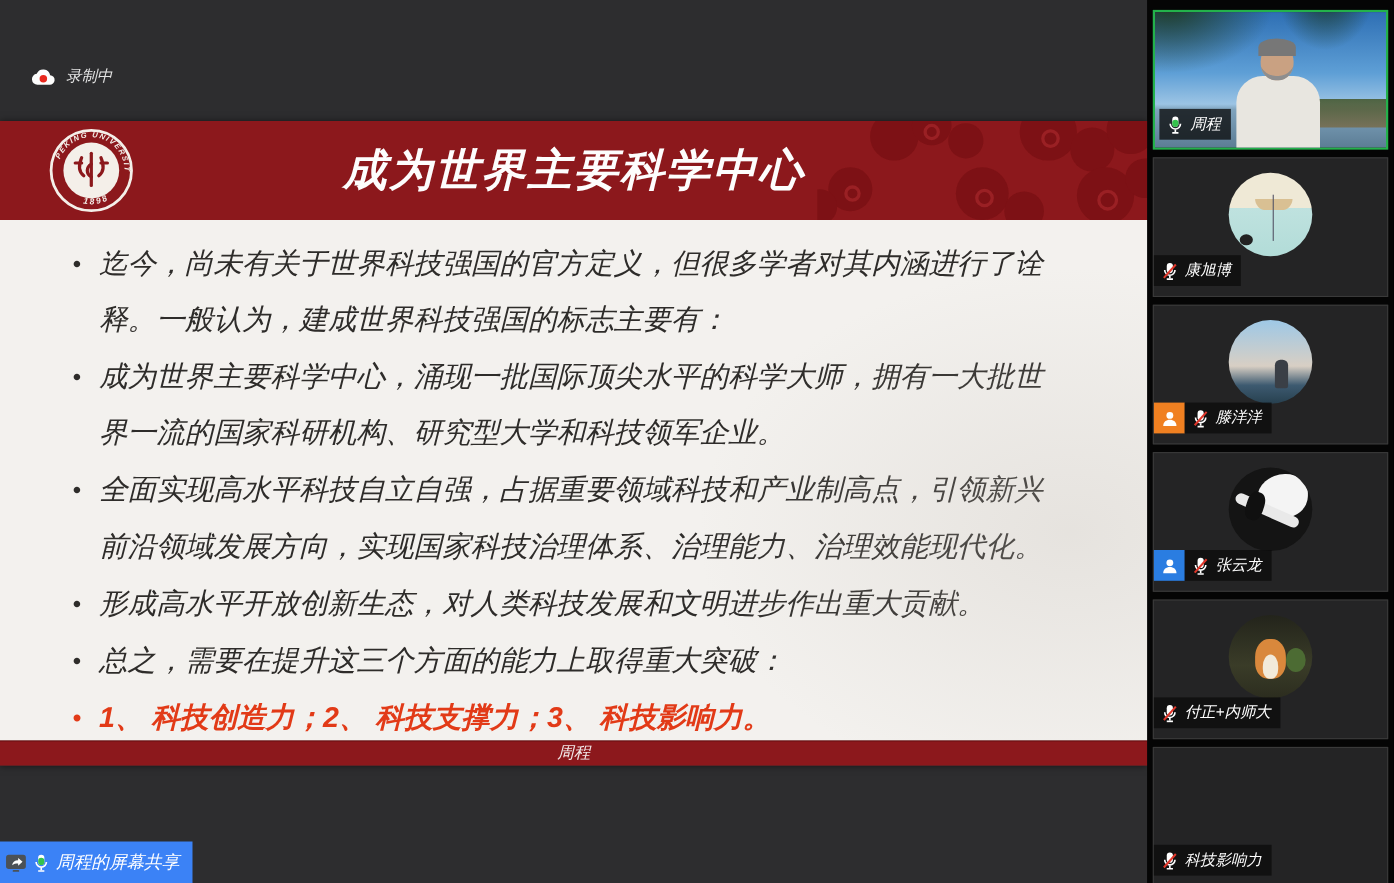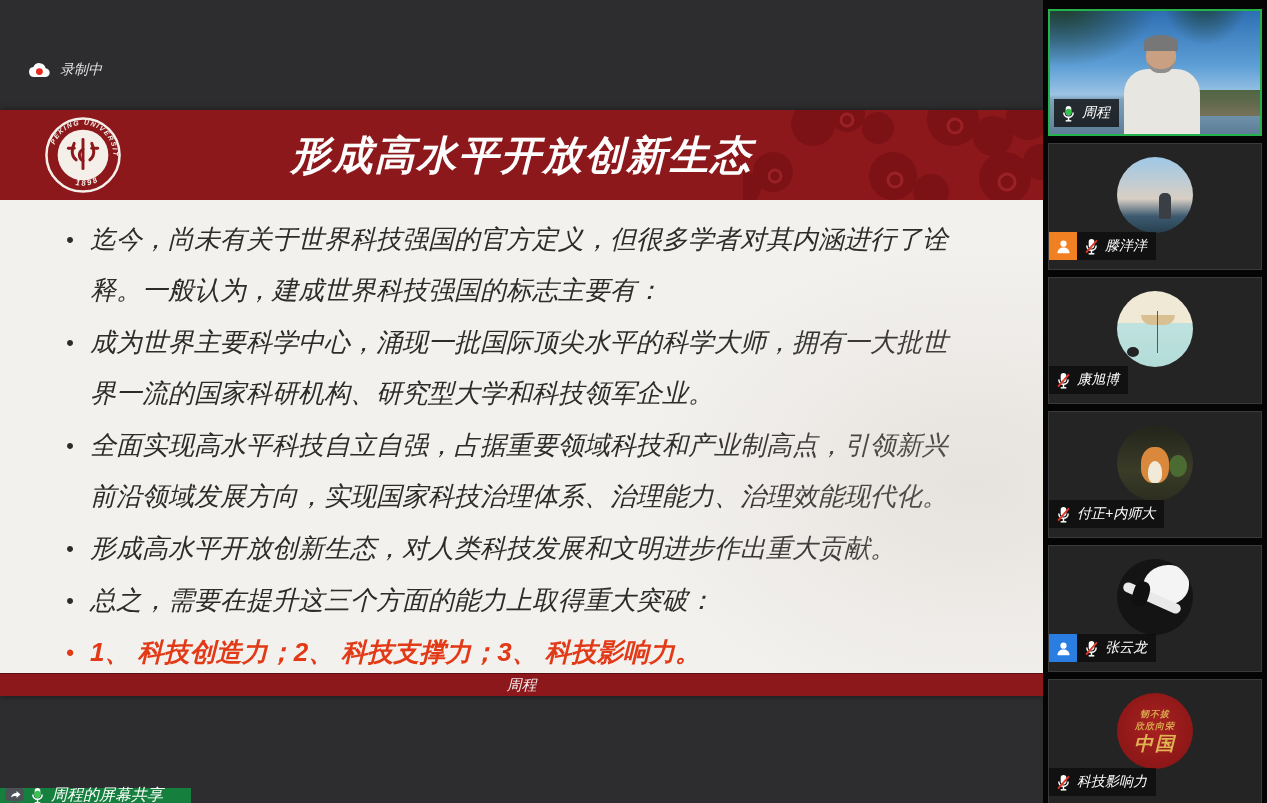--- a/index.html
+++ b/index.html
@@ -27,22 +27,22 @@
                        background:radial-gradient(ellipse at 85% 60%, rgba(196,190,182,.28), rgba(196,190,182,0) 60%); }
   .bullets { list-style:none; padding:14px 84px 0 64px; }
   .bullets li { position:relative; padding-left:26px; font-size:26px; line-height:51px; color:#2e2c2a;
                 font-weight:500; margin-bottom:1px; }
   .bullets li .dot { position:absolute; left:2px; top:0; font-size:22px; }
   .bullets li.emphasis { color:#e23a17; font-weight:700; }
 
   .slide-footer { height:23px; background:#8c181c; border-top:1px solid #5f0e11; color:#f2e9e9;
                   font-size:15px; line-height:22px; text-align:center; }
 
-  .share-pill { position:absolute; left:0; bottom:0; height:15px; background:#15803d; display:flex; align-items:center;
-                gap:6px; padding:0 28px 0 5px; color:#fff; font-size:16px; cursor:default; }
+  .share-pill { position:absolute; left:0; bottom:0; height:38px; background:#3b82f6; display:flex; align-items:center;
+                gap:6px; padding:0 12px 0 5px; color:#fff; font-size:16px; cursor:default; }
   .share-pill svg { flex:0 0 auto; }
 
   
   .sidebar { position:absolute; left:1043px; top:0; width:224px; height:803px; background:#050505;
              padding-top:9px; display:flex; flex-direction:column; gap:7px; align-items:center; overflow:hidden; }
   .tile { position:relative; width:214px; height:127px; background:#242425; border:1px solid #3a3a3a;
           flex:0 0 auto; cursor:pointer; }
   .tile.active { border:2px solid #23b24b; }
 
   .avatar { position:absolute; left:50%; top:13px; transform:translateX(-50%); width:76px; height:76px;
@@ -152,21 +152,21 @@
           <g stroke="#8c181c" stroke-width="3" fill="none" stroke-linecap="round">
             <path d="M31,28 c-3,7 -3,13 2,17"></path>
             <path d="M31,33 h-6"></path>
             <path d="M40,24 v30"></path>
             <path d="M40,34 c-5,3 -5,9 0,12"></path>
             <path d="M49,28 c3,7 3,13 -2,17"></path>
             <path d="M49,33 h6"></path>
           </g>
         </svg>
 
-        <div class="slide-title">形成高水平开放创新生态</div>
+        <div class="slide-title">成为世界主要科学中心</div>
       </div>
 
       <div class="slide-body">
         <ul class="bullets">
           <li><span class="dot">•</span><span>迄今，尚未有关于世界科技强国的官方定义，但很多学者对其内涵进行了诠释。一般认为，建成世界科技强国的标志主要有：</span></li>
           <li><span class="dot">•</span><span>成为世界主要科学中心，涌现一批国际顶尖水平的科学大师，拥有一大批世界一流的国家科研机构、研究型大学和科技领军企业。</span></li>
           <li><span class="dot">•</span><span>全面实现高水平科技自立自强，占据重要领域科技和产业制高点，引领新兴前沿领域发展方向，实现国家科技治理体系、治理能力、治理效能现代化。</span></li>
           <li><span class="dot">•</span><span>形成高水平开放创新生态，对人类科技发展和文明进步作出重大贡献。</span></li>
           <li><span class="dot">•</span><span>总之，需要在提升这三个方面的能力上取得重大突破：</span></li>
           <li class="emphasis"><span class="dot">•</span><span>1、 科技创造力；2、 科技支撑力；3、 科技影响力。</span></li>
@@ -214,20 +214,40 @@
             <path d="M3,8 a5,5 0 0 0 10,0" fill="none" stroke="#fff" stroke-width="1.6"></path>
             <line x1="8" y1="13.6" x2="8" y2="16" stroke="#fff" stroke-width="1.6"></line>
             <line x1="5" y1="16.8" x2="11" y2="16.8" stroke="#fff" stroke-width="1.6"></line>
           </svg>
           <span>周程</span>
         </div>
       </div>
     </div>
 
     <div class="tile">
+      <div class="avatar av-cartoon">
+        <div class="boat"></div>
+        <div class="line"></div>
+        <div class="cat"></div>
+      </div>
+      <div class="tile-label-row">
+        <div class="name-label">
+          <svg class="mic-muted-icon" viewBox="0 0 16 18">
+            <rect x="5" y="1" width="6" height="10" rx="3" fill="#fff"></rect>
+            <path d="M3,8 a5,5 0 0 0 10,0" fill="none" stroke="#fff" stroke-width="1.6"></path>
+            <line x1="8" y1="13.6" x2="8" y2="16" stroke="#fff" stroke-width="1.6"></line>
+            <line x1="5" y1="16.8" x2="11" y2="16.8" stroke="#fff" stroke-width="1.6"></line>
+            <line x1="2.2" y1="15.5" x2="13.8" y2="2.5" stroke="#e0372b" stroke-width="2"></line>
+          </svg>
+          <span>康旭博</span>
+        </div>
+      </div>
+    </div>
+
+    <div class="tile">
       <div class="avatar av-beach">
         <div class="figure"></div>
       </div>
       <div class="tile-label-row">
         <div class="badge orange">
           <svg width="17" height="17" viewBox="0 0 24 24">
               <circle cx="12" cy="8" r="4.4" fill="#fff"></circle>
               <path d="M3.5,21.5 c0,-5.2 3.8,-8 8.5,-8 s8.5,2.8 8.5,8 z" fill="#fff"></path>
             </svg>
         </div>
@@ -238,60 +258,20 @@
             <line x1="8" y1="13.6" x2="8" y2="16" stroke="#fff" stroke-width="1.6"></line>
             <line x1="5" y1="16.8" x2="11" y2="16.8" stroke="#fff" stroke-width="1.6"></line>
             <line x1="2.2" y1="15.5" x2="13.8" y2="2.5" stroke="#e0372b" stroke-width="2"></line>
           </svg>
           <span>滕洋洋</span>
         </div>
       </div>
     </div>
 
     <div class="tile">
-      <div class="avatar av-cartoon">
-        <div class="boat"></div>
-        <div class="line"></div>
-        <div class="cat"></div>
-      </div>
-      <div class="tile-label-row">
-        <div class="name-label">
-          <svg class="mic-muted-icon" viewBox="0 0 16 18">
-            <rect x="5" y="1" width="6" height="10" rx="3" fill="#fff"></rect>
-            <path d="M3,8 a5,5 0 0 0 10,0" fill="none" stroke="#fff" stroke-width="1.6"></path>
-            <line x1="8" y1="13.6" x2="8" y2="16" stroke="#fff" stroke-width="1.6"></line>
-            <line x1="5" y1="16.8" x2="11" y2="16.8" stroke="#fff" stroke-width="1.6"></line>
-            <line x1="2.2" y1="15.5" x2="13.8" y2="2.5" stroke="#e0372b" stroke-width="2"></line>
-          </svg>
-          <span>康旭博</span>
-        </div>
-      </div>
-    </div>
-
-    <div class="tile">
-      <div class="avatar av-cat">
-        <div class="plant"></div>
-        <div class="body"></div>
-        <div class="chest"></div>
-      </div>
-      <div class="tile-label-row">
-        <div class="name-label">
-          <svg class="mic-muted-icon" viewBox="0 0 16 18">
-            <rect x="5" y="1" width="6" height="10" rx="3" fill="#fff"></rect>
-            <path d="M3,8 a5,5 0 0 0 10,0" fill="none" stroke="#fff" stroke-width="1.6"></path>
-            <line x1="8" y1="13.6" x2="8" y2="16" stroke="#fff" stroke-width="1.6"></line>
-            <line x1="5" y1="16.8" x2="11" y2="16.8" stroke="#fff" stroke-width="1.6"></line>
-            <line x1="2.2" y1="15.5" x2="13.8" y2="2.5" stroke="#e0372b" stroke-width="2"></line>
-          </svg>
-          <span>付正+内师大</span>
-        </div>
-      </div>
-    </div>
-
-    <div class="tile">
       <div class="avatar av-ink">
         <div class="blob"></div>
         <div class="streak"></div>
         <div class="fig"></div>
       </div>
       <div class="tile-label-row">
         <div class="badge blue">
           <svg width="17" height="17" viewBox="0 0 24 24">
               <circle cx="12" cy="8" r="4.4" fill="#fff"></circle>
               <path d="M3.5,21.5 c0,-5.2 3.8,-8 8.5,-8 s8.5,2.8 8.5,8 z" fill="#fff"></path>
@@ -304,25 +284,40 @@
             <line x1="8" y1="13.6" x2="8" y2="16" stroke="#fff" stroke-width="1.6"></line>
             <line x1="5" y1="16.8" x2="11" y2="16.8" stroke="#fff" stroke-width="1.6"></line>
             <line x1="2.2" y1="15.5" x2="13.8" y2="2.5" stroke="#e0372b" stroke-width="2"></line>
           </svg>
           <span>张云龙</span>
         </div>
       </div>
     </div>
 
     <div class="tile">
-      <div class="avatar av-china">
-        <span class="cap-line">韧不拔</span>
-        <span class="cap-line">欣欣向荣</span>
-        <span class="cap-big">中国</span>
-      </div>
+      <div class="avatar av-cat">
+        <div class="plant"></div>
+        <div class="body"></div>
+        <div class="chest"></div>
+      </div>
+      <div class="tile-label-row">
+        <div class="name-label">
+          <svg class="mic-muted-icon" viewBox="0 0 16 18">
+            <rect x="5" y="1" width="6" height="10" rx="3" fill="#fff"></rect>
+            <path d="M3,8 a5,5 0 0 0 10,0" fill="none" stroke="#fff" stroke-width="1.6"></path>
+            <line x1="8" y1="13.6" x2="8" y2="16" stroke="#fff" stroke-width="1.6"></line>
+            <line x1="5" y1="16.8" x2="11" y2="16.8" stroke="#fff" stroke-width="1.6"></line>
+            <line x1="2.2" y1="15.5" x2="13.8" y2="2.5" stroke="#e0372b" stroke-width="2"></line>
+          </svg>
+          <span>付正+内师大</span>
+        </div>
+      </div>
+    </div>
+
+    <div class="tile">
       <div class="tile-label-row">
         <div class="name-label">
           <svg class="mic-muted-icon" viewBox="0 0 16 18">
             <rect x="5" y="1" width="6" height="10" rx="3" fill="#fff"></rect>
             <path d="M3,8 a5,5 0 0 0 10,0" fill="none" stroke="#fff" stroke-width="1.6"></path>
             <line x1="8" y1="13.6" x2="8" y2="16" stroke="#fff" stroke-width="1.6"></line>
             <line x1="5" y1="16.8" x2="11" y2="16.8" stroke="#fff" stroke-width="1.6"></line>
             <line x1="2.2" y1="15.5" x2="13.8" y2="2.5" stroke="#e0372b" stroke-width="2"></line>
           </svg>
           <span>科技影响力</span>

